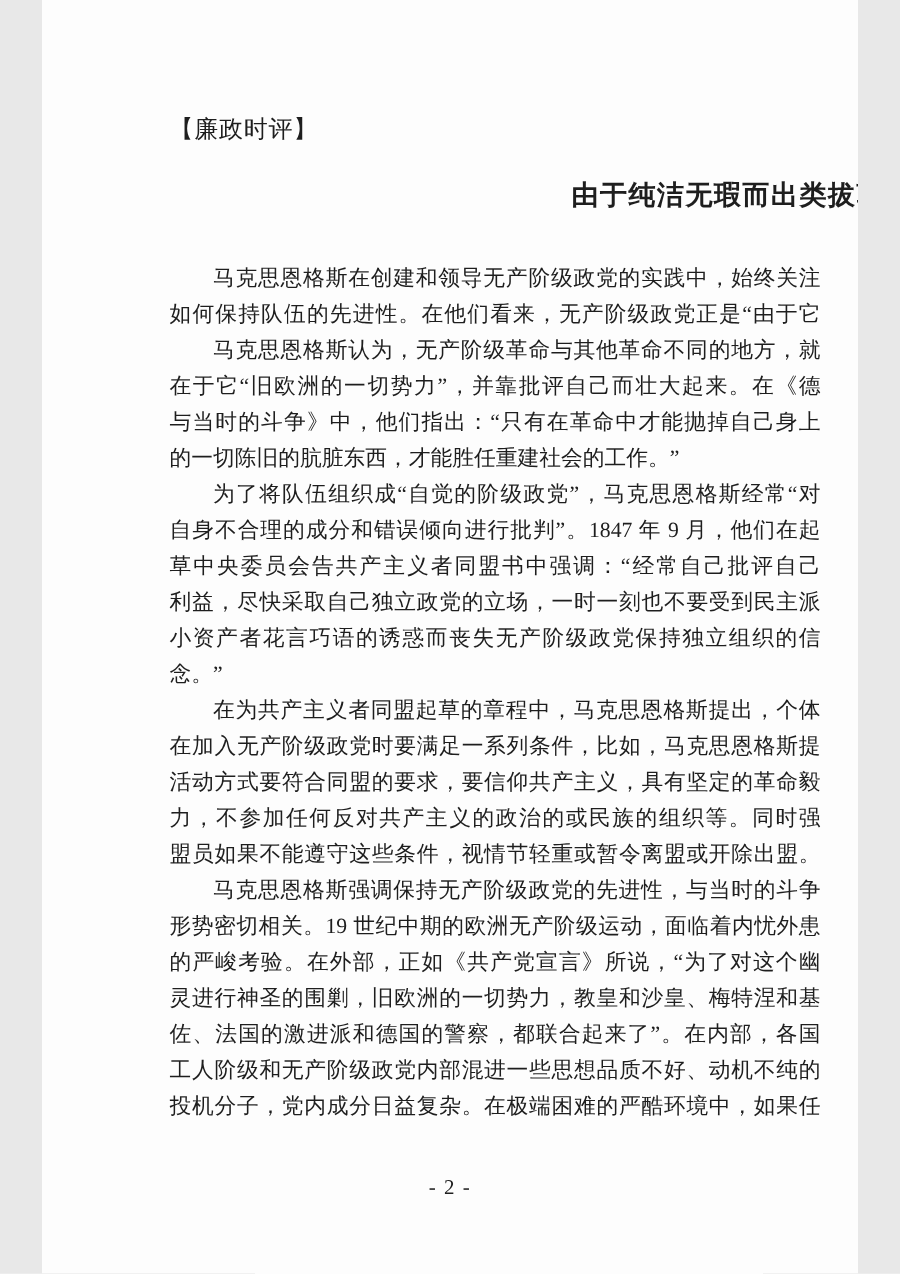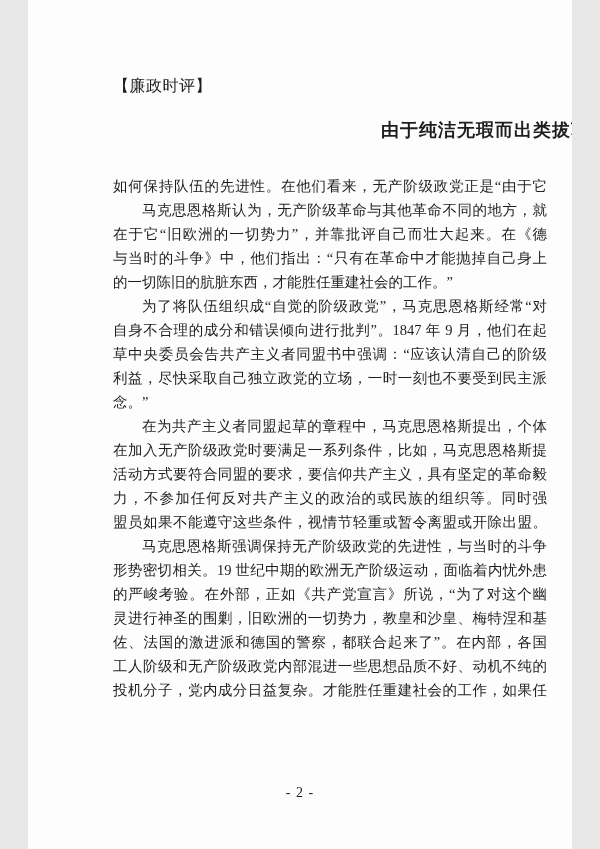--- a/index.html
+++ b/index.html
@@ -62,47 +62,49 @@
 </head>
 <body>
 
 <div class="page" style="background: rgb(253, 253, 253); color: rgb(30, 30, 30);">
   <div class="category">【廉政时评】</div>
 
   <h1 class="doc-title">由于纯洁无瑕而出类拔萃</h1>
 
   <div class="doc-body">
       <div class="para">
+        <div class="line first">马克思恩格斯在创建和领导无产阶级政党的实践中，始终关注</div>
         <div class="line">如何保持队伍的先进性。在他们看来，无产阶级政党正是“由于它</div>
       </div>
       <div class="para">
         <div class="line first">马克思恩格斯认为，无产阶级革命与其他革命不同的地方，就</div>
         <div class="line">在于它“旧欧洲的一切势力”，并靠批评自己而壮大起来。在《德</div>
         <div class="line">与当时的斗争》中，他们指出：“只有在革命中才能抛掉自己身上</div>
         <div class="line short">的一切陈旧的肮脏东西，才能胜任重建社会的工作。”</div>
       </div>
       <div class="para">
         <div class="line first">为了将队伍组织成“自觉的阶级政党”，马克思恩格斯经常“对</div>
         <div class="line">自身不合理的成分和错误倾向进行批判”。1847 年 9 月，他们在起</div>
-        <div class="line">草中央委员会告共产主义者同盟书中强调：“应该认清自己的阶级</div>
+        <div class="line">草中央委员会告共产主义者同盟书中强调：“经常自己批评自己</div>
         <div class="line">利益，尽快采取自己独立政党的立场，一时一刻也不要受到民主派</div>
+        <div class="line">小资产者花言巧语的诱惑而丧失无产阶级政党保持独立组织的信</div>
         <div class="line short">念。”</div>
       </div>
       <div class="para">
         <div class="line first">在为共产主义者同盟起草的章程中，马克思恩格斯提出，个体</div>
         <div class="line">在加入无产阶级政党时要满足一系列条件，比如，马克思恩格斯提出</div>
         <div class="line">活动方式要符合同盟的要求，要信仰共产主义，具有坚定的革命毅</div>
         <div class="line">力，不参加任何反对共产主义的政治的或民族的组织等。同时强调，</div>
         <div class="line">盟员如果不能遵守这些条件，视情节轻重或暂令离盟或开除出盟。</div>
       </div>
       <div class="para">
         <div class="line first">马克思恩格斯强调保持无产阶级政党的先进性，与当时的斗争</div>
         <div class="line">形势密切相关。19 世纪中期的欧洲无产阶级运动，面临着内忧外患</div>
         <div class="line">的严峻考验。在外部，正如《共产党宣言》所说，“为了对这个幽</div>
         <div class="line">灵进行神圣的围剿，旧欧洲的一切势力，教皇和沙皇、梅特涅和基</div>
         <div class="line">佐、法国的激进派和德国的警察，都联合起来了”。在内部，各国</div>
         <div class="line">工人阶级和无产阶级政党内部混进一些思想品质不好、动机不纯的</div>
-        <div class="line">投机分子，党内成分日益复杂。才能胜任重建社会的工作，如果任</div>
+        <div class="line">投机分子，党内成分日益复杂。在极端困难的严酷环境中，如果任</div>
       </div>
     </div>
 
   <div class="footer">- 2 -</div>
 </div>
 
 </body></html>

